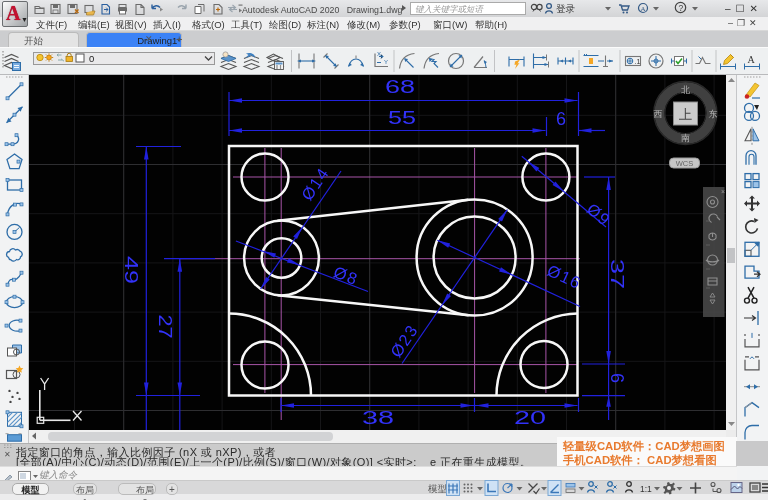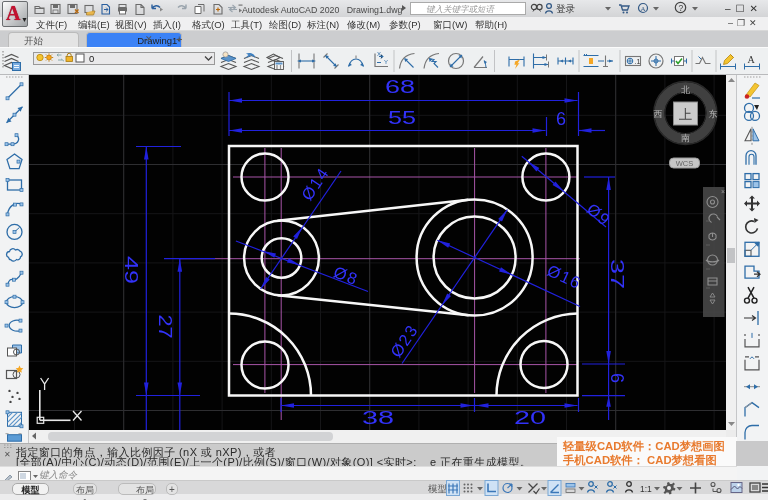--- a/index.html
+++ b/index.html
@@ -6,21 +6,21 @@
 html,body { width:768px; height:500px; overflow:hidden; font-family:"Liberation Sans", sans-serif; }
 #app { position:relative; width:768px; height:500px; background:#ececec; }
 .abs { position:absolute; }
 
 
 #titlebar { left:0; top:0; width:768px; height:17px; background:linear-gradient(#e7e8ea,#d3d4d6); }
 #logo { left:2px; top:1px; width:26px; height:26px; background:linear-gradient(135deg,#fdfdfd,#9fa2a5); border:1px solid #6a6d70; border-radius:2px; z-index:30; }
 #logo .A { position:absolute; left:3px; top:0px; font-size:20px; font-weight:bold; color:#c41230; font-family:"Liberation Serif",serif; text-shadow:0 0 1px #7a0c1f;}
 #logo .dd { position:absolute; right:-1px; bottom:3px; font-size:7px; color:#222; }
 #title-text { left:242px; top:5px; font-size:8.8px; color:#4a4a4a; }
-#searchbox { left:410px; top:2px; width:116px; height:13px; background:#fff; border:1px solid #aaa; font-size:8.5px; font-style:italic; color:#999; padding:1px 15px; }
+#searchbox { left:410px; top:2px; width:116px; height:13px; background:#fff; border:1px solid #aaa; font-size:8.5px; font-style:italic; color:#999; padding:1px 4px; }
 #winbtns { left:725px; top:3px; font-size:10px; color:#333; }
 #winbtns span { margin-right:5px; }
 
 
 #menubar { left:0; top:17px; width:768px; height:14px; background:#f0f0f1; border-bottom:1px solid #d8d8d8; }
 .menu-item { position:absolute; top:2px; font-size:9.5px; color:#333; }
 #docbtns { left:728px; top:18px; font-size:9px; color:#444; }
 #docbtns span { margin-right:4px; }
 
 

